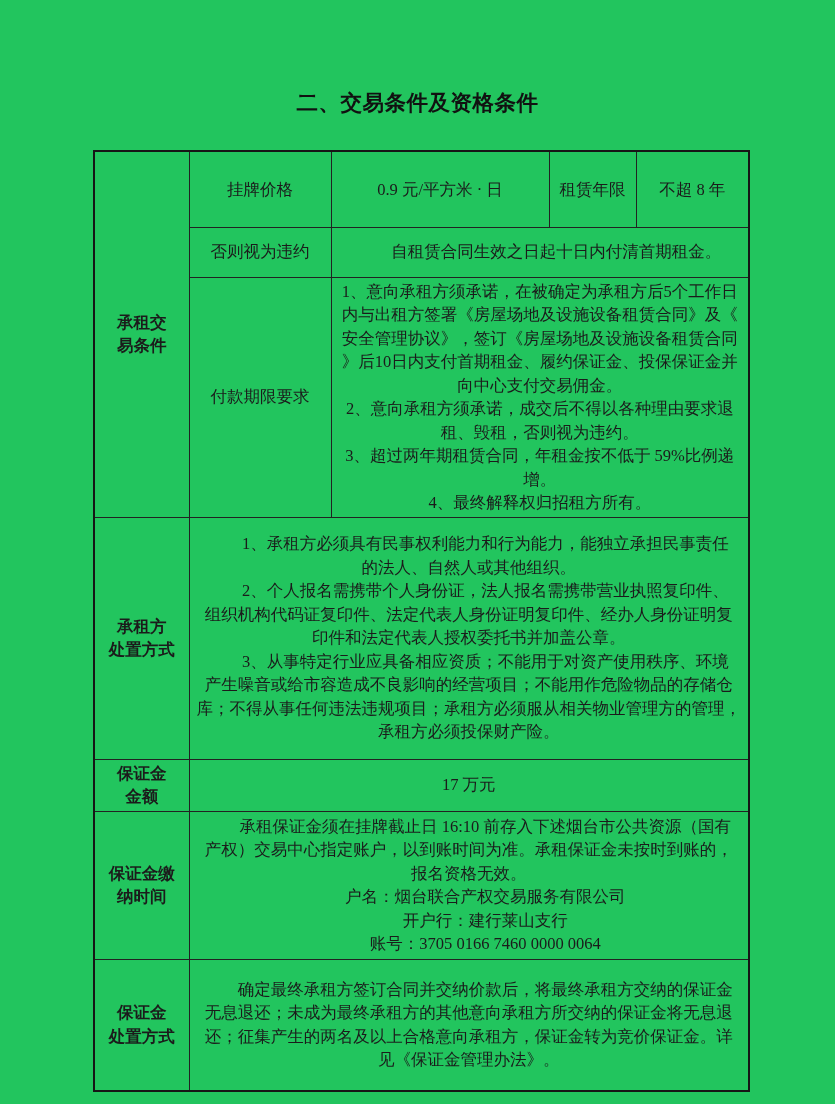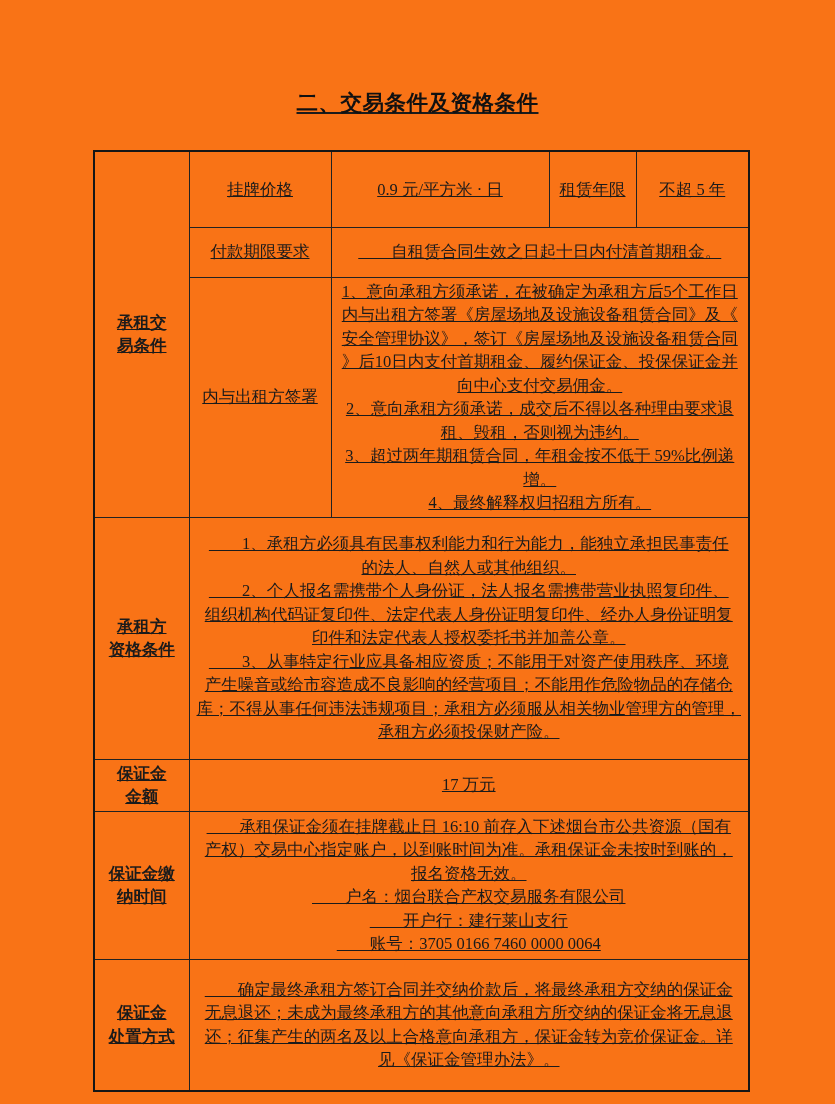--- a/index.html
+++ b/index.html
@@ -4,25 +4,24 @@
 <style>
   html, body {
     margin: 0;
     padding: 0;
     background: #ffffff;
   }
   .page {
     position: relative;
     width: 835px;
     height: 1104px;
-    background: #f97316;
+    background: #22c55e;
     overflow: hidden;
     color: #1b1b1b;
     font-family: "Liberation Serif", "DejaVu Serif", serif;
-    text-decoration: underline;
   }
   .doc-title {
     padding-top: 88px;
     text-align: center;
     font-family: "Liberation Sans", "DejaVu Sans", sans-serif;
     font-size: 21.5px;
     font-weight: bold;
     letter-spacing: 0.5px;
     color: #111111;
     line-height: 30px;
@@ -87,41 +86,41 @@
       <col style="width:87px">
       <col style="width:113px">
     </colgroup>
     <tbody>
       <tr class="r1">
         <td class="hdr" rowspan="3">承租交
 易条件</td>
         <td class="sub">挂牌价格</td>
         <td class="center">0.9 元/平方米 · 日</td>
         <td class="sub">租赁年限</td>
-        <td class="center">不超 5 年</td>
+        <td class="center">不超 8 年</td>
       </tr>
       <tr class="r2">
-        <td class="sub">付款期限要求</td>
+        <td class="sub">否则视为违约</td>
         <td class="text" colspan="3">　　自租赁合同生效之日起十日内付清首期租金。</td>
       </tr>
       <tr class="r3">
-        <td class="sub">内与出租方签署</td>
+        <td class="sub">付款期限要求</td>
         <td class="text" colspan="3">1、意向承租方须承诺，在被确定为承租方后5个工作日
 内与出租方签署《房屋场地及设施设备租赁合同》及《
 安全管理协议》，签订《房屋场地及设施设备租赁合同
 》后10日内支付首期租金、履约保证金、投保保证金并
 向中心支付交易佣金。
 2、意向承租方须承诺，成交后不得以各种理由要求退
 租、毁租，否则视为违约。
 3、超过两年期租赁合同，年租金按不低于 59%比例递增。
 4、最终解释权归招租方所有。</td>
       </tr>
       <tr class="r4">
         <td class="hdr">承租方
-资格条件</td>
+处置方式</td>
         <td class="text" colspan="4">　　1、承租方必须具有民事权利能力和行为能力，能独立承担民事责任
 的法人、自然人或其他组织。
 　　2、个人报名需携带个人身份证，法人报名需携带营业执照复印件、
 组织机构代码证复印件、法定代表人身份证明复印件、经办人身份证明复
 印件和法定代表人授权委托书并加盖公章。
 　　3、从事特定行业应具备相应资质；不能用于对资产使用秩序、环境
 产生噪音或给市容造成不良影响的经营项目；不能用作危险物品的存储仓
 库；不得从事任何违法违规项目；承租方必须服从相关物业管理方的管理，
 承租方必须投保财产险。</td>
       </tr>

